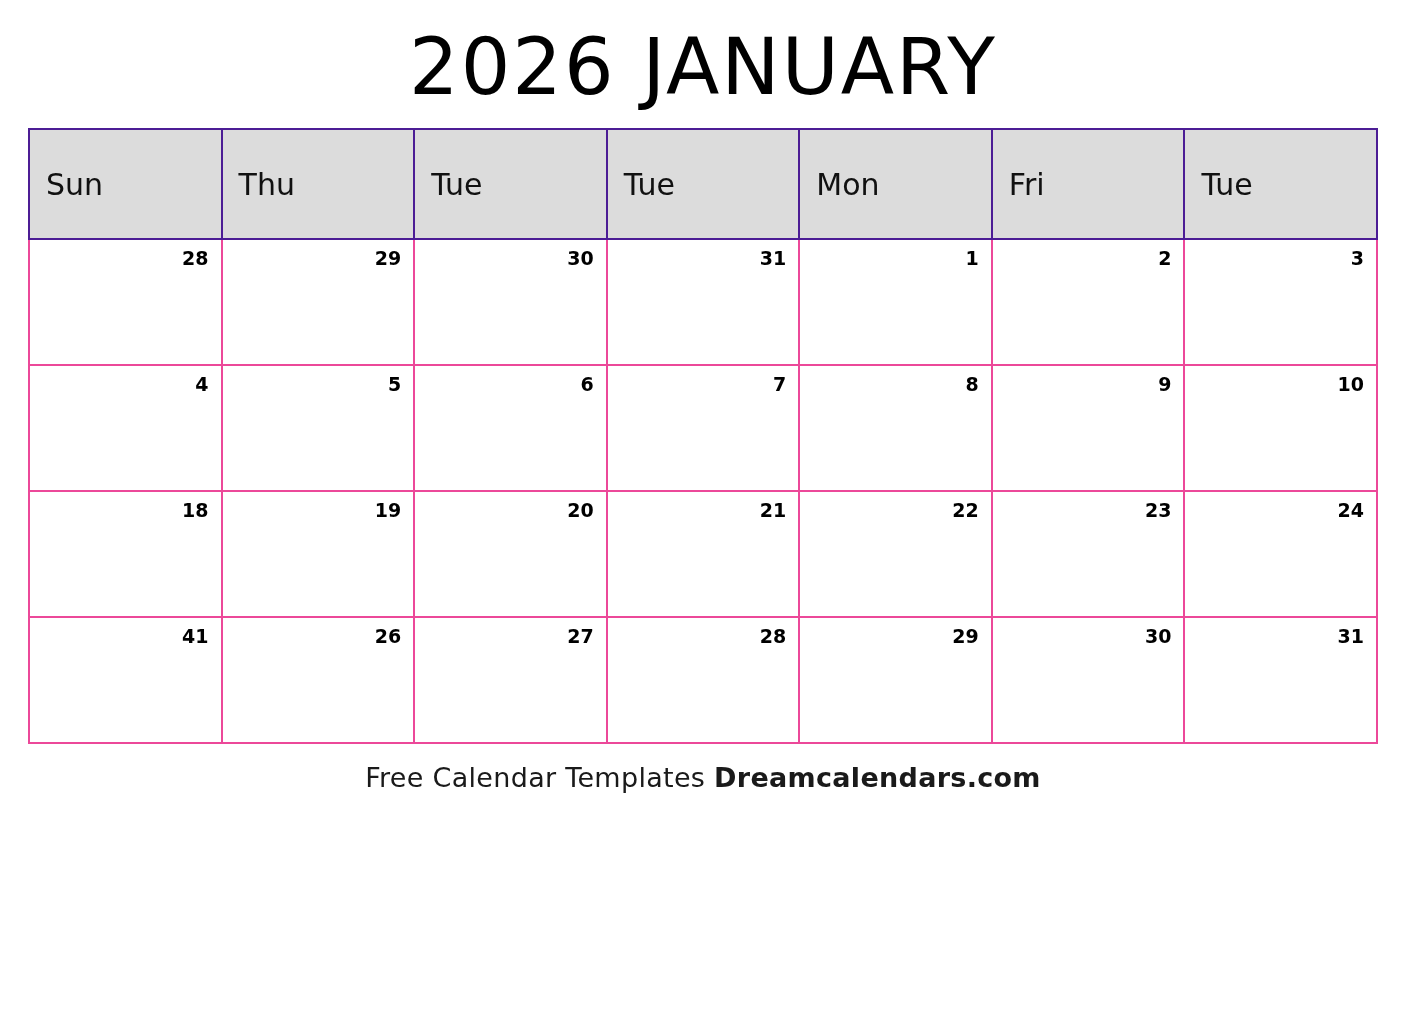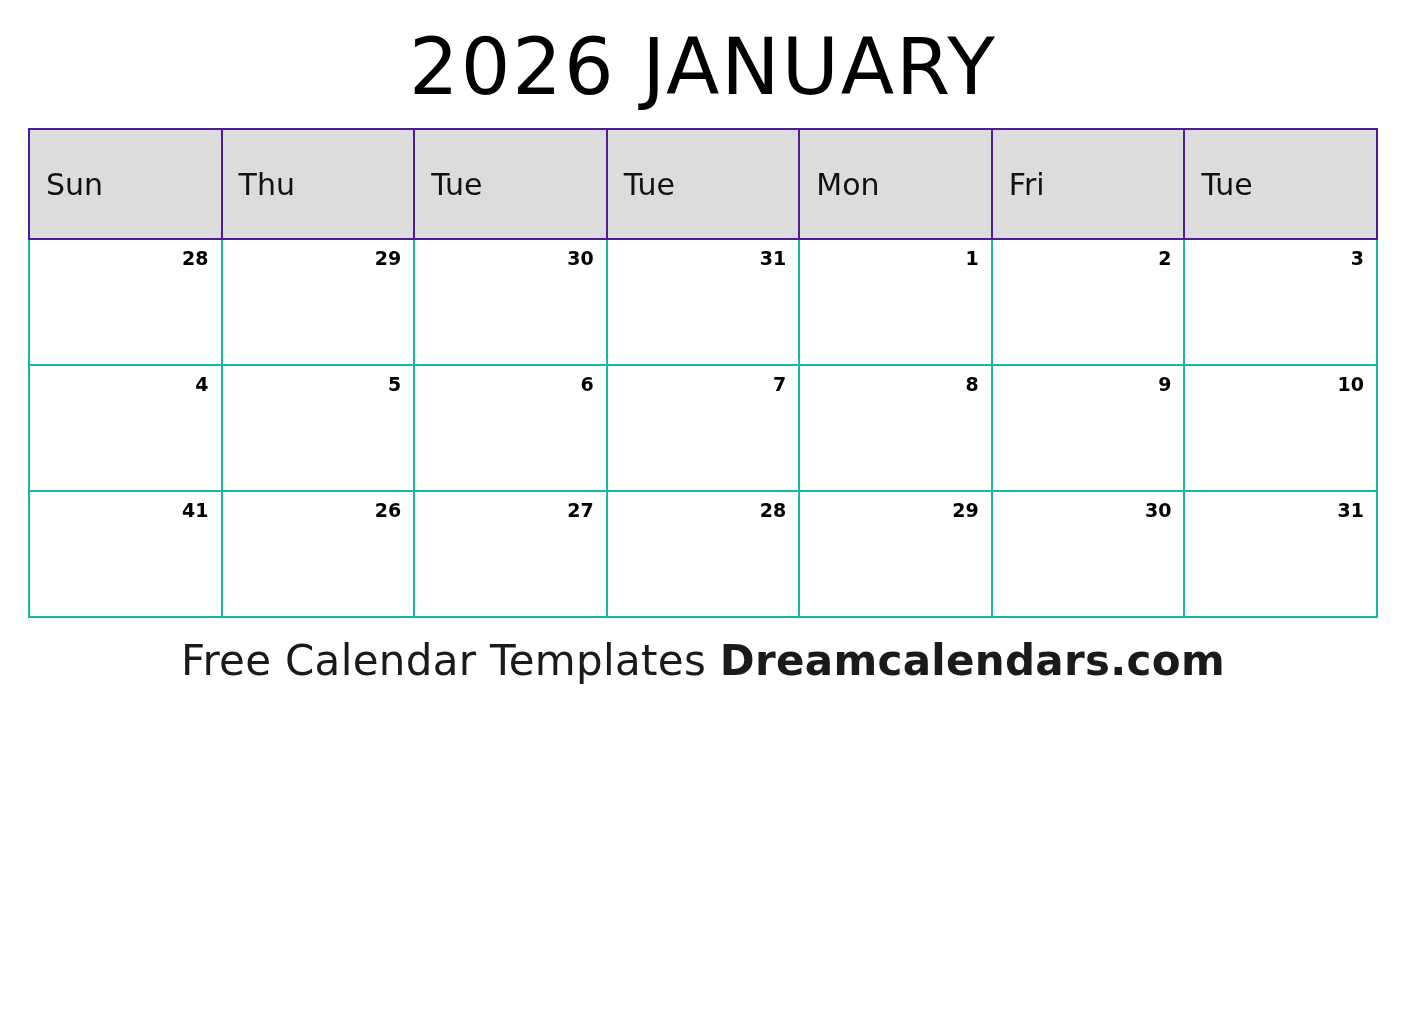--- a/index.html
+++ b/index.html
@@ -45,39 +45,39 @@
     height: 76px;
     font-size: 30px;
     font-weight: 400;
     font-family: "DejaVu Sans", sans-serif;
     color: #111111;
     text-align: left;
     vertical-align: middle;
     padding: 16px;
   }
   .calendar td {
-    border: 2px solid #14b8a6;
+    border: 2px solid #ec4899;
     height: 116px;
     vertical-align: top;
     padding: 8px 12px 0 0;
     background: #ffffff;
   }
   .daynum {
     display: block;
     text-align: right;
     font-size: 19px;
     font-weight: bold;
     font-family: "DejaVu Sans", sans-serif;
     color: #000000;
     line-height: 1.1;
   }
   .footer {
     margin-top: 18px;
     text-align: center;
-    font-size: 42px;
+    font-size: 27px;
     font-family: "DejaVu Sans", sans-serif;
     color: #1a1a1a;
     letter-spacing: 0.3px;
   }
   .footer .brand {
     font-weight: bold;
   }
 </style>
 </head>
 <body>
@@ -140,20 +140,43 @@
           </td>
         <td>
             <span class="daynum">9</span>
           </td>
         <td>
             <span class="daynum">10</span>
           </td>
       </tr>
       <tr>
         <td>
+            <span class="daynum">18</span>
+          </td>
+        <td>
+            <span class="daynum">19</span>
+          </td>
+        <td>
+            <span class="daynum">20</span>
+          </td>
+        <td>
+            <span class="daynum">21</span>
+          </td>
+        <td>
+            <span class="daynum">22</span>
+          </td>
+        <td>
+            <span class="daynum">23</span>
+          </td>
+        <td>
+            <span class="daynum">24</span>
+          </td>
+      </tr>
+      <tr>
+        <td>
             <span class="daynum">41</span>
           </td>
         <td>
             <span class="daynum">26</span>
           </td>
         <td>
             <span class="daynum">27</span>
           </td>
         <td>
             <span class="daynum">28</span>

